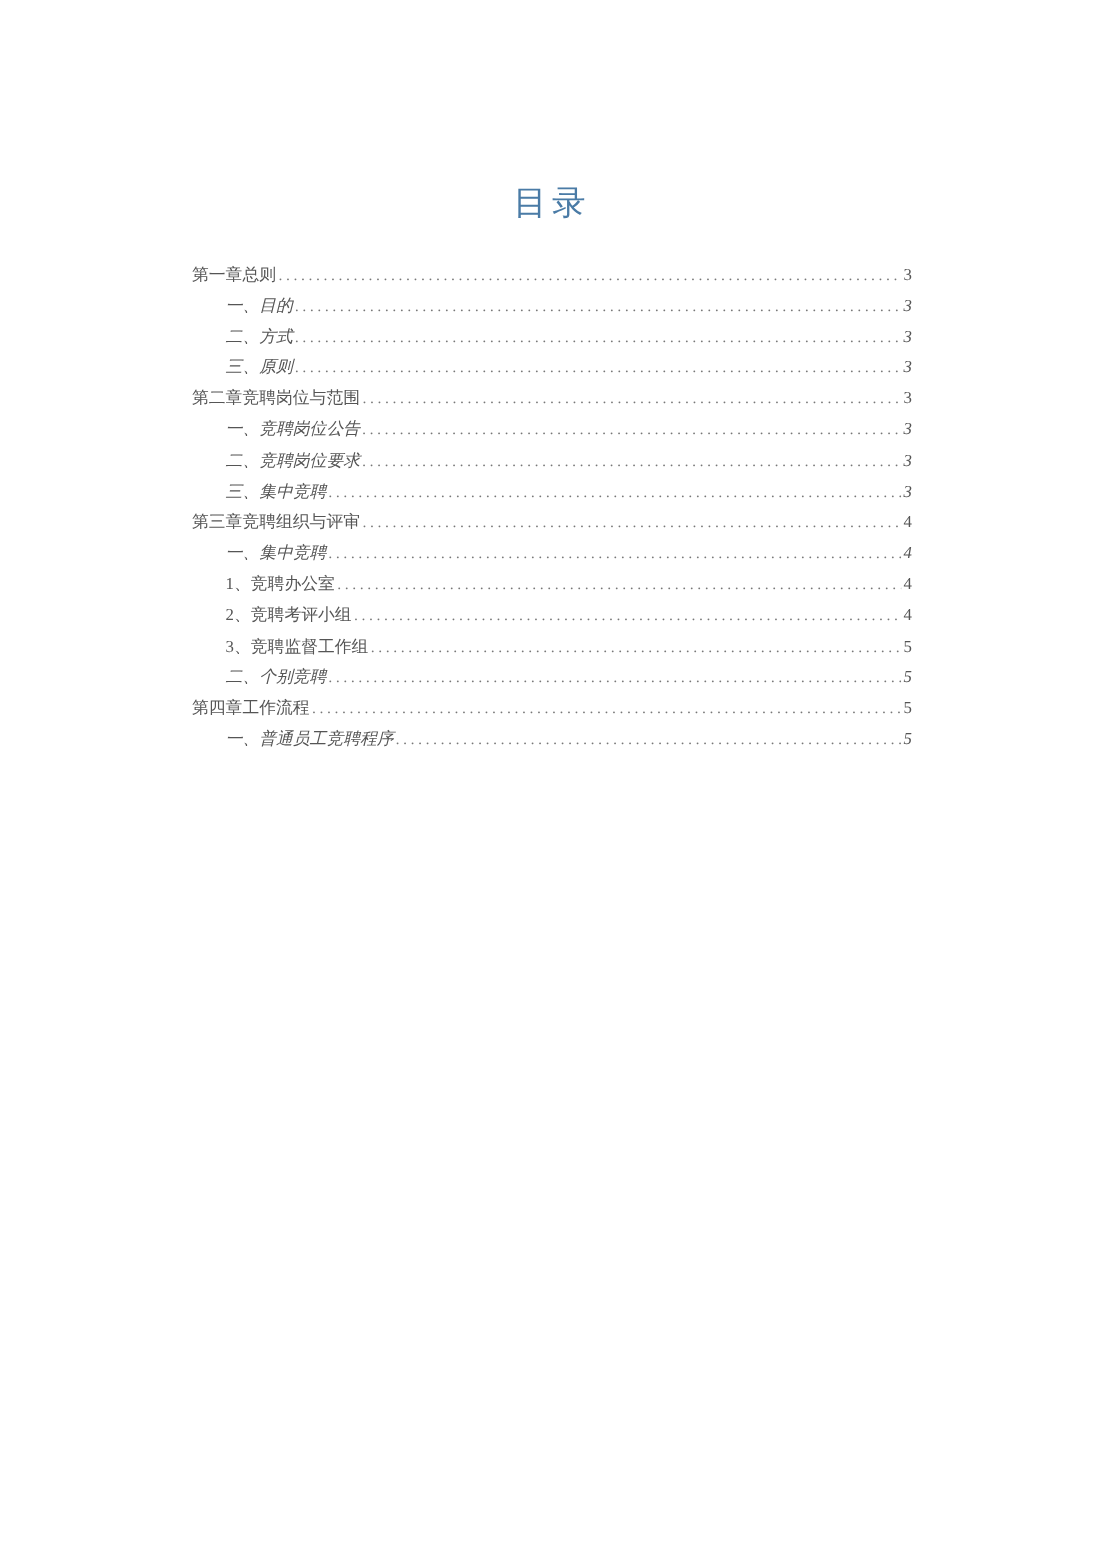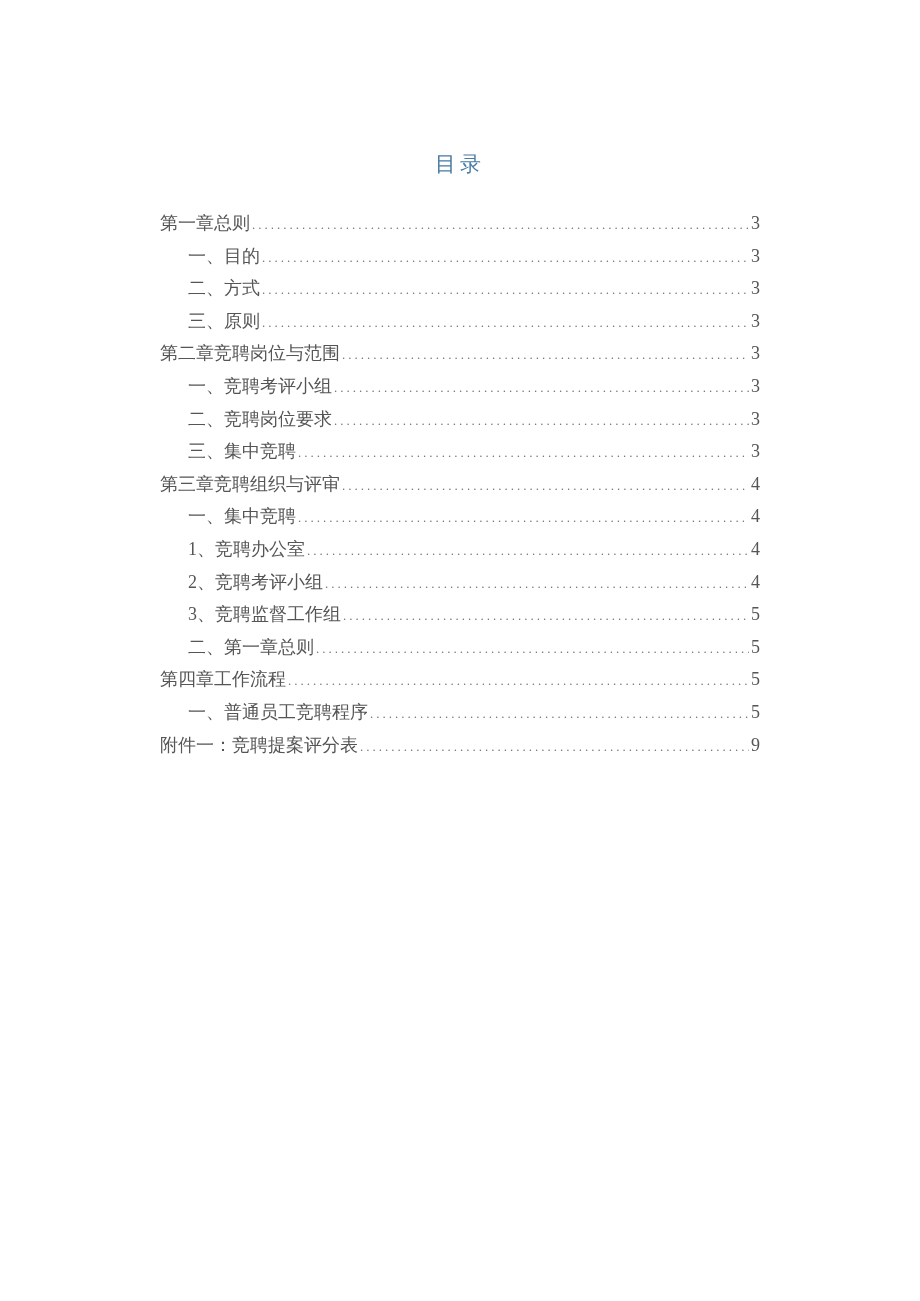--- a/index.html
+++ b/index.html
@@ -12,42 +12,43 @@
       height: 1301px;
       background: #ffffff;
       font-family: "SimSun", "宋体", serif;
       position: relative;
     }
     .page {
       padding: 150px 160px 0 160px;
     }
     .title {
       text-align: center;
-      font-size: 21px;
+      font-size: 28px;
       color: #4a7ba6;
       font-weight: normal;
       margin-bottom: 30px;
       letter-spacing: 4px;
     }
     .toc {
-      font-size: 18px;
+      font-size: 14px;
       color: #555;
       line-height: 1.7;
     }
     .toc-entry {
       display: flex;
       align-items: baseline;
       white-space: nowrap;
       margin-bottom: 2px;
     }
     .toc-entry.level-0 {
       padding-left: 0;
     }
     .toc-entry.level-1 {
       padding-left: 28px;
+      font-style: italic;
     }
     .toc-entry.level-2 {
       padding-left: 28px;
     }
     .toc-label {
       flex-shrink: 0;
     }
     .toc-dots {
       flex: 1;
       overflow: hidden;
@@ -89,21 +90,21 @@
         <span class="toc-label">三、原则</span>
         <span class="toc-dots"></span>
         <span class="toc-page">3</span>
       </div>
       <div class="toc-entry level-0">
         <span class="toc-label">第二章竞聘岗位与范围</span>
         <span class="toc-dots"></span>
         <span class="toc-page">3</span>
       </div>
       <div class="toc-entry level-1">
-        <span class="toc-label">一、竞聘考评小组</span>
+        <span class="toc-label">一、竞聘岗位公告</span>
         <span class="toc-dots"></span>
         <span class="toc-page">3</span>
       </div>
       <div class="toc-entry level-1">
         <span class="toc-label">二、竞聘岗位要求</span>
         <span class="toc-dots"></span>
         <span class="toc-page">3</span>
       </div>
       <div class="toc-entry level-1">
         <span class="toc-label">三、集中竞聘</span>
@@ -129,33 +130,28 @@
         <span class="toc-label">2、竞聘考评小组</span>
         <span class="toc-dots"></span>
         <span class="toc-page">4</span>
       </div>
       <div class="toc-entry level-2">
         <span class="toc-label">3、竞聘监督工作组</span>
         <span class="toc-dots"></span>
         <span class="toc-page">5</span>
       </div>
       <div class="toc-entry level-1">
-        <span class="toc-label">二、第一章总则</span>
+        <span class="toc-label">二、个别竞聘</span>
         <span class="toc-dots"></span>
         <span class="toc-page">5</span>
       </div>
       <div class="toc-entry level-0">
         <span class="toc-label">第四章工作流程</span>
         <span class="toc-dots"></span>
         <span class="toc-page">5</span>
       </div>
       <div class="toc-entry level-1">
         <span class="toc-label">一、普通员工竞聘程序</span>
         <span class="toc-dots"></span>
         <span class="toc-page">5</span>
       </div>
-      <div class="toc-entry level-0">
-        <span class="toc-label">附件一：竞聘提案评分表</span>
-        <span class="toc-dots"></span>
-        <span class="toc-page">9</span>
-      </div>
     </div>
 </div>
 
 </body></html>

